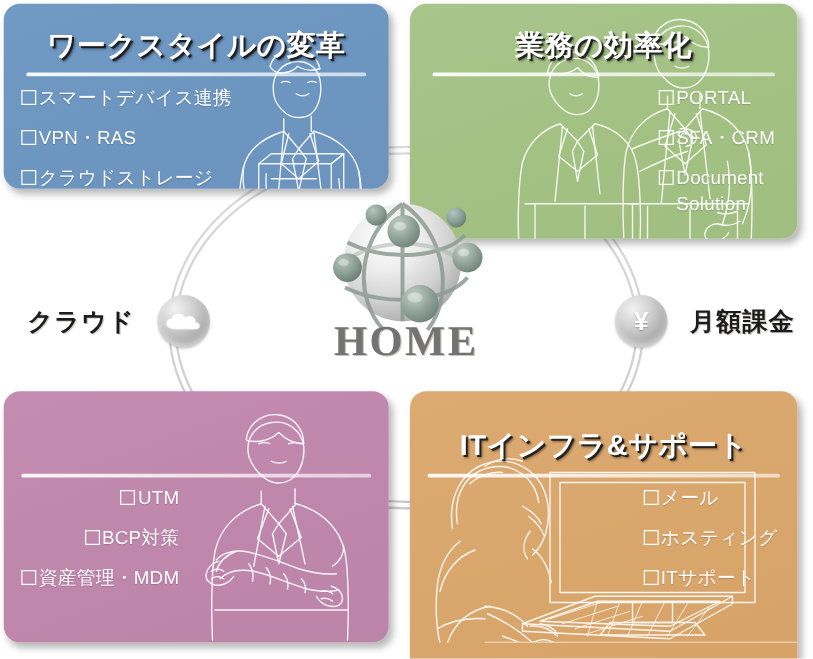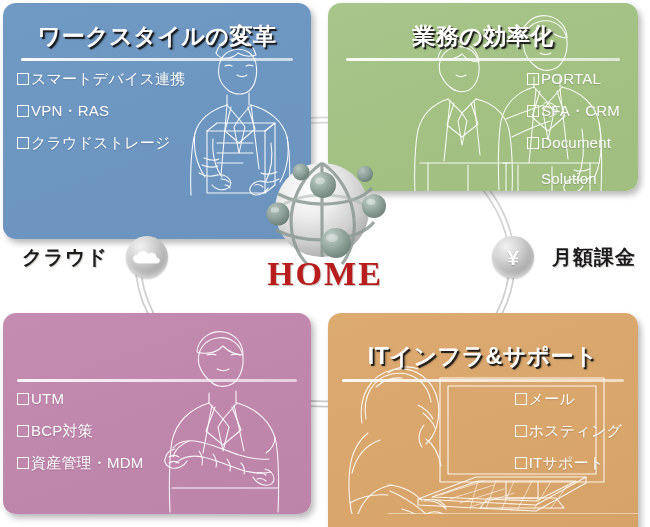--- a/index.html
+++ b/index.html
@@ -46,33 +46,33 @@
   }
   .checklist{
     position:absolute;
     color:#ffffff;
     font-size:15px;
     line-height:1.28;
     letter-spacing:.2px;
     text-shadow:0 1px 1px rgba(0,0,0,.18);
   }
   .checklist .item{display:block;margin-bottom:13px;white-space:nowrap;}
-  .checklist .item .sub{display:block;padding-left:14px;margin-top:16px;}
+  .checklist .item .sub{display:block;padding-left:14px;margin-top:1px;}
   .cbx{
     display:inline-block;
     width:10px;height:10px;
     border:1.5px solid #ffffff;
     margin-right:2px;
     vertical-align:-1px;
     background:transparent;
   }
 
   
   #panel-workstyle{
-    left:3px;top:3px;width:308px;height:236px;
+    left:3px;top:3px;width:308px;height:148px;
     background:linear-gradient(160deg,#7099c4 0%,#6d96c1 45%,#6b93be 100%);
   }
   #panel-efficiency{
     left:328px;top:3px;width:310px;height:188px;
     background:linear-gradient(160deg,#a8c68c 0%,#a3c183 50%,#9fbe7f 100%);
   }
   #panel-risk{
     left:3px;top:313px;width:308px;height:201px;
     background:linear-gradient(160deg,#c38cb0 0%,#c087ac 50%,#bd84a9 100%);
   }
@@ -83,21 +83,21 @@
 
   
   #globe-wrap{position:absolute;left:252px;top:152px;width:150px;height:125px;}
   #home-label{
     position:absolute;left:0;right:0;top:255px;
     text-align:center;
     font-family:"Liberation Serif","DejaVu Serif",serif;
     font-size:34px;
     font-weight:bold;
     letter-spacing:2px;
-    color:#b91c1c;
+    color:#737373;
     text-shadow:1px 1px 0 rgba(160,150,140,.55);
   }
 
   
   .side-badge{position:absolute;display:flex;align-items:center;gap:18px;}
   .badge-text{
     font-size:20px;font-weight:bold;color:#1b1b1b;
     letter-spacing:1px;
     text-shadow:1px 1px 0 rgba(170,165,160,.5);
     white-space:nowrap;
@@ -307,21 +307,21 @@
         <path d="M262 156c5 1 9 5 9 10 0 4-4 7-9 6-5 0-10-4-12-8"></path>
         <path d="M254 160c3-1 7 0 9 2M254 166c3-1 7 0 9 2"></path>
 
         <path d="M169 175h106"></path>
       </g>
     </svg>
 
 
     <div class="divider" style="left:14px;right:14px;top:66px;background:linear-gradient(to right,rgba(255,255,255,.92),rgba(255,255,255,.6));"></div>
 
-    <div class="checklist" style="left:14px;top:76px;">
+    <div class="checklist" style="left:14px;top:76px;text-align:right;">
       <span class="item">
         <span class="cbx"></span><span>UTM</span>
       </span>
       <span class="item">
         <span class="cbx"></span><span>BCP対策</span>
       </span>
       <span class="item">
         <span class="cbx"></span><span>資産管理・MDM</span>
       </span>
     </div>

